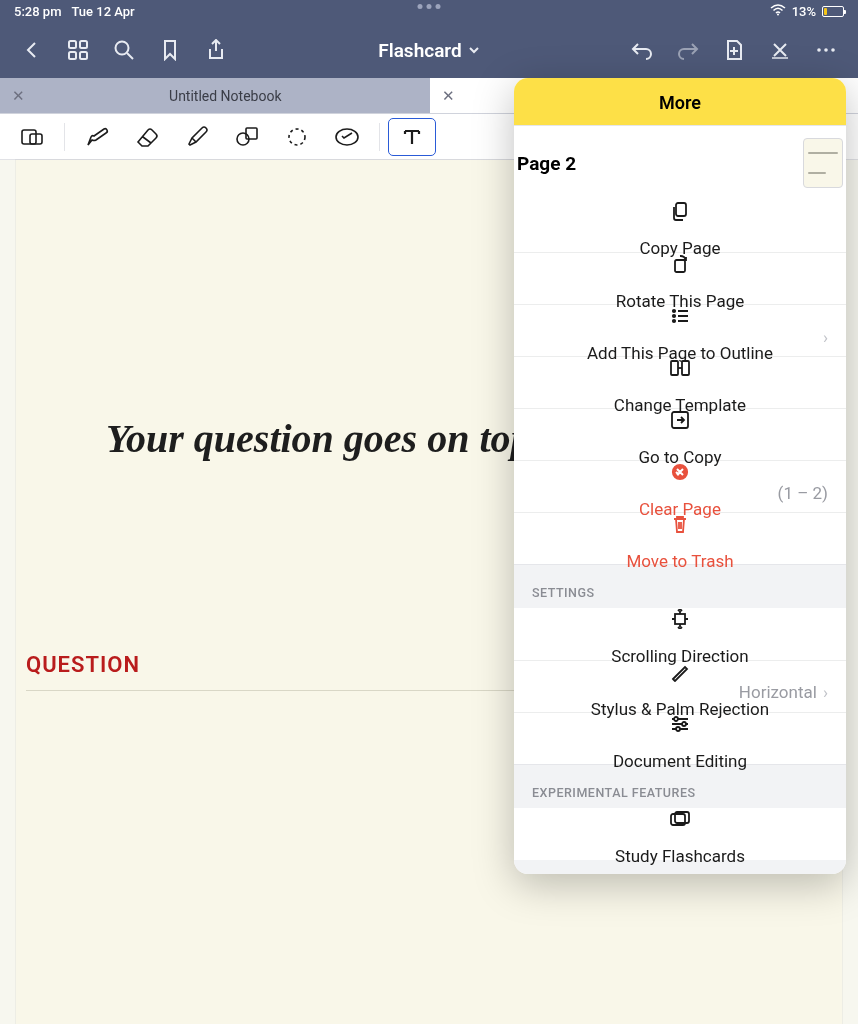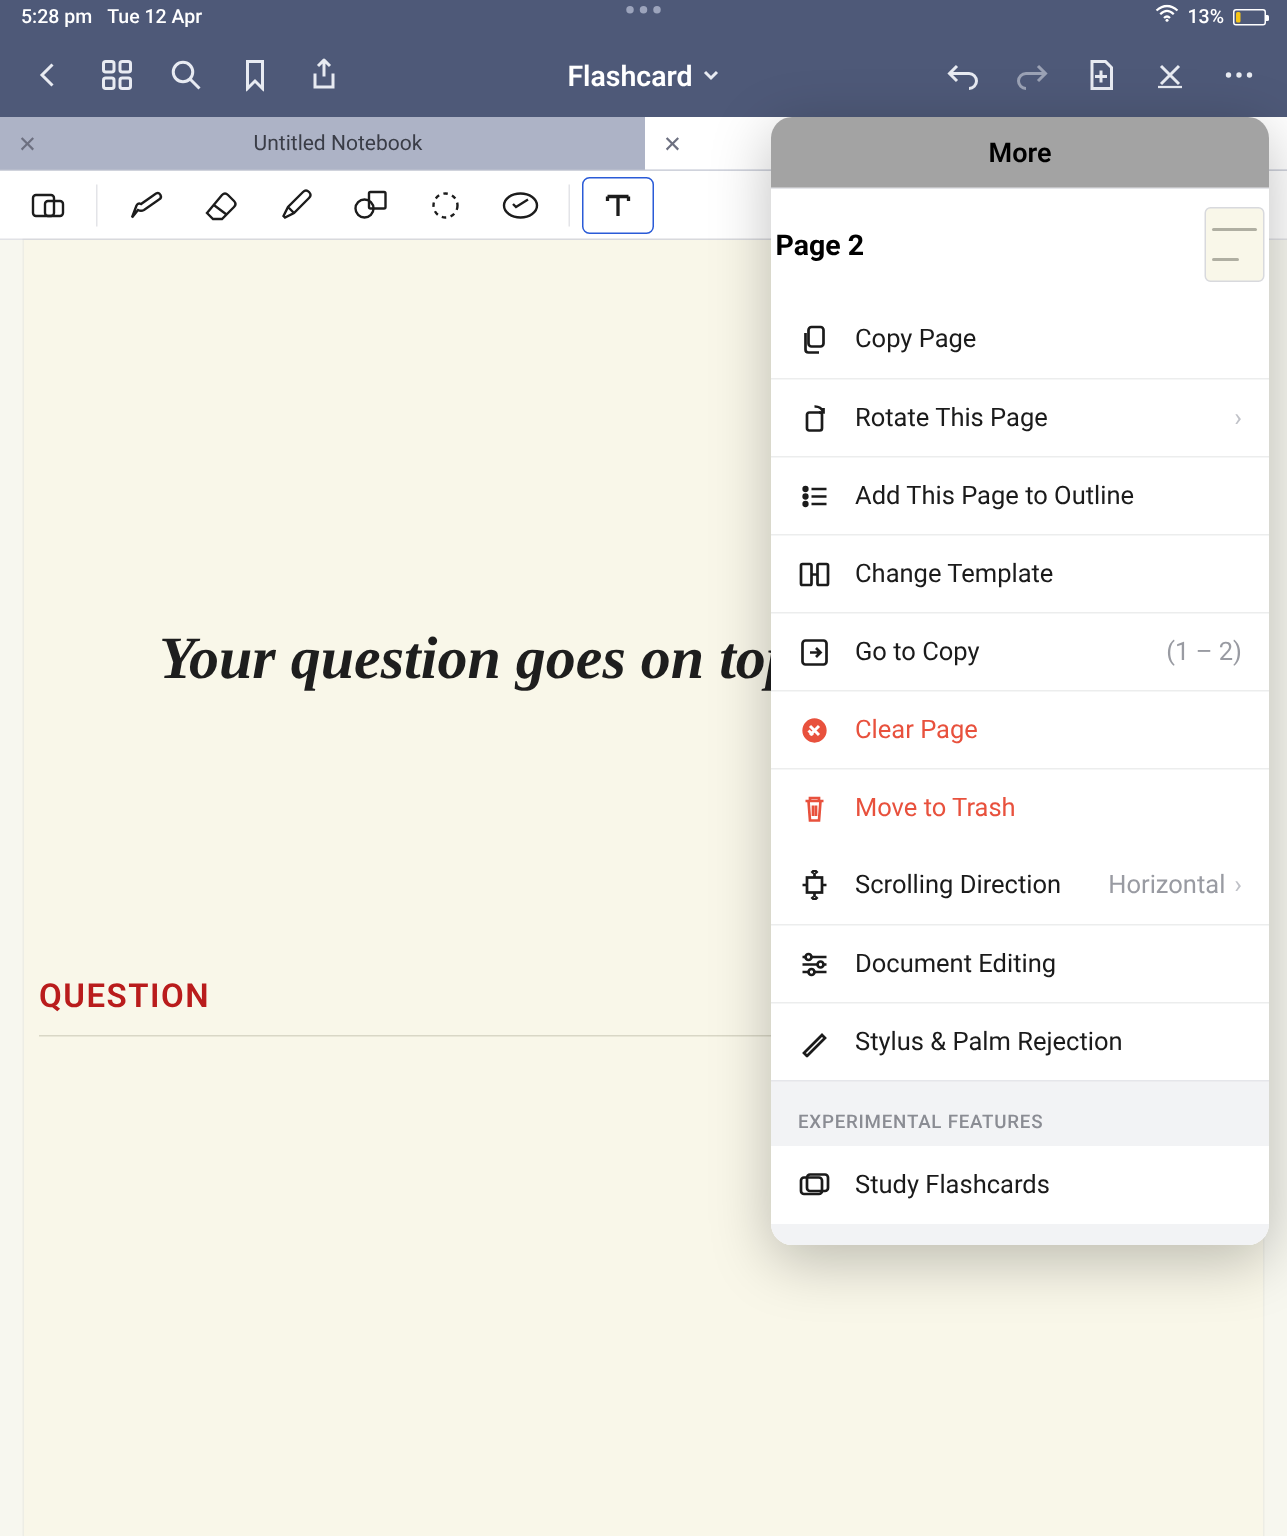--- a/index.html
+++ b/index.html
@@ -42,28 +42,28 @@
   .page { background: #f9f7e9; height: 100%; position: relative; box-shadow: 0 0 0 1px rgba(0,0,0,.04); }
   .handwriting { font-family: "Bradley Hand", "Comic Sans MS", cursive; font-style: italic; font-weight: 600; color: #1e1e1e; }
   .q-text { position: absolute; top: 255px; left: 90px; font-size: 40px; }
   .a-text { position: absolute; top: 755px; left: 185px; font-size: 40px; }
   .q-label { position: absolute; top: 492px; left: 10px; right: 10px; font-size: 22px; font-weight: 600; color: #b91c1c; letter-spacing: 1px; }
   .q-line { position: absolute; top: 530px; left: 10px; right: 10px; height: 1px; background: #d9d7c6; }
 
   
   .popover { position: absolute; top: 78px; right: 12px; width: 332px; background: #fff; border-radius: 14px; box-shadow: 0 10px 40px rgba(0,0,0,.25); overflow: hidden; z-index: 50; }
   .popover::before { content: ""; position: absolute; top: -9px; right: 18px; width: 18px; height: 18px; background: #fff; transform: rotate(45deg); }
-  .pop-header { text-align: center; font-size: 18px; font-weight: 600; padding: 14px 0 12px; border-bottom: 1px solid #e5e6ea; position: relative; background: #a3a3a3; }
+  .pop-header { text-align: center; font-size: 18px; font-weight: 600; padding: 14px 0 12px; border-bottom: 1px solid #e5e6ea; position: relative; background: #fde047; }
   .pop-page-row { display: flex; align-items: center; justify-content: space-between; padding: 12px 3px; }
   .pop-page-title { font-size: 19px; font-weight: 700; }
   .thumb { width: 40px; height: 50px; background: #f9f7e9; border: 1px solid #d8d9dd; border-radius: 4px; display: flex; flex-direction: column; justify-content: space-around; padding: 6px 4px; gap: 4px; }
   .thumb-line { height: 2px; background: #b0afa2; border-radius: 1px; }
 
   .menu-group { background: #fff; }
-  .menu-item { display: flex; align-items: center; height: 52px; padding: 0 18px; border-top: 1px solid #eceded; font-size: 17px; color: #1b1b1b; cursor: pointer; gap: 16px; }
+  .menu-item { display: flex; align-items: center; height: 52px; padding: 0 18px; border-top: 1px solid #eceded; font-size: 17px; color: #1b1b1b; cursor: pointer; gap: 16px; flex-direction: column; }
   .menu-item.first { border-top: none; }
   .menu-item .mi-icon { width: 22px; height: 22px; flex-shrink: 0; display: flex; align-items: center; justify-content: center; }
   .menu-item .mi-icon svg { stroke: #1b1b1b; fill: none; stroke-width: 1.8; }
   .menu-item.danger { color: #e8513d; }
   .menu-item.danger .mi-icon svg { stroke: #e8513d; }
   .menu-item.danger .mi-icon.fill svg { fill: #e8513d; stroke: #fff; }
   .menu-item .trail { margin-left: auto; color: #999ba2; font-size: 17px; display: flex; align-items: center; gap: 6px; }
   .menu-item .chev { color: #c0c2c8; }
 
   .section-label { font-size: 12.5px; font-weight: 500; color: #8a8c93; letter-spacing: .5px; padding: 20px 18px 8px; background: #f2f3f5; border-top: 1px solid #e5e6ea; }
@@ -308,53 +308,54 @@
     <div class="menu-item danger">
       <span class="mi-icon">
           <svg width="18" height="20" viewBox="0 0 18 20">
             <path d="M3 5 H15 M6 5 V3 H12 V5 M5 5 L6 18 H12 L13 5 M8 8 V15 M10 8 V15"></path>
           </svg>
         </span>
       <span>Move to Trash</span>
     </div>
   </div>
 
+  <div class="section-label">SETTINGS</div>
   <div class="menu-group">
     <div class="menu-item first">
       <span class="mi-icon">
           <svg width="20" height="20" viewBox="0 0 20 20">
             <rect x="5" y="5" width="10" height="10"></rect>
             <path d="M10 2 V5 M10 15 V18 M2 10 H5 M15 10 H18 M8 2 L10 0 L12 2 M8 18 L10 20 L12 18"></path>
           </svg>
         </span>
       <span>Scrolling Direction</span>
       <span class="trail">
           <span>Horizontal</span> 
           <span class="chev">›</span>
         </span>
     </div>
     <div class="menu-item">
       <span class="mi-icon">
           <svg width="20" height="20" viewBox="0 0 20 20">
+            <path d="M3 17 L15 5 L17 7 L5 19 Z M3 17 L5 19"></path>
+          </svg>
+        </span>
+      <span>Stylus &amp; Palm Rejection</span>
+    </div>
+    <div class="menu-item">
+      <span class="mi-icon">
+          <svg width="20" height="20" viewBox="0 0 20 20">
             <path d="M2 5 H18 M2 10 H18 M2 15 H18"></path>
             <circle cx="6" cy="5" r="2" fill="#fff"></circle>
             <circle cx="14" cy="10" r="2" fill="#fff"></circle>
             <circle cx="8" cy="15" r="2" fill="#fff"></circle>
           </svg>
         </span>
       <span>Document Editing</span>
     </div>
-    <div class="menu-item">
-      <span class="mi-icon">
-          <svg width="20" height="20" viewBox="0 0 20 20">
-            <path d="M3 17 L15 5 L17 7 L5 19 Z M3 17 L5 19"></path>
-          </svg>
-        </span>
-      <span>Stylus &amp; Palm Rejection</span>
-    </div>
   </div>
 
   <div class="section-label">EXPERIMENTAL FEATURES</div>
   <div class="menu-group">
     <div class="menu-item first">
       <span class="mi-icon">
           <svg width="22" height="18" viewBox="0 0 22 18">
             <rect x="2" y="4" width="14" height="11" rx="2"></rect>
             <rect x="6" y="2" width="14" height="11" rx="2"></rect>
           </svg>

